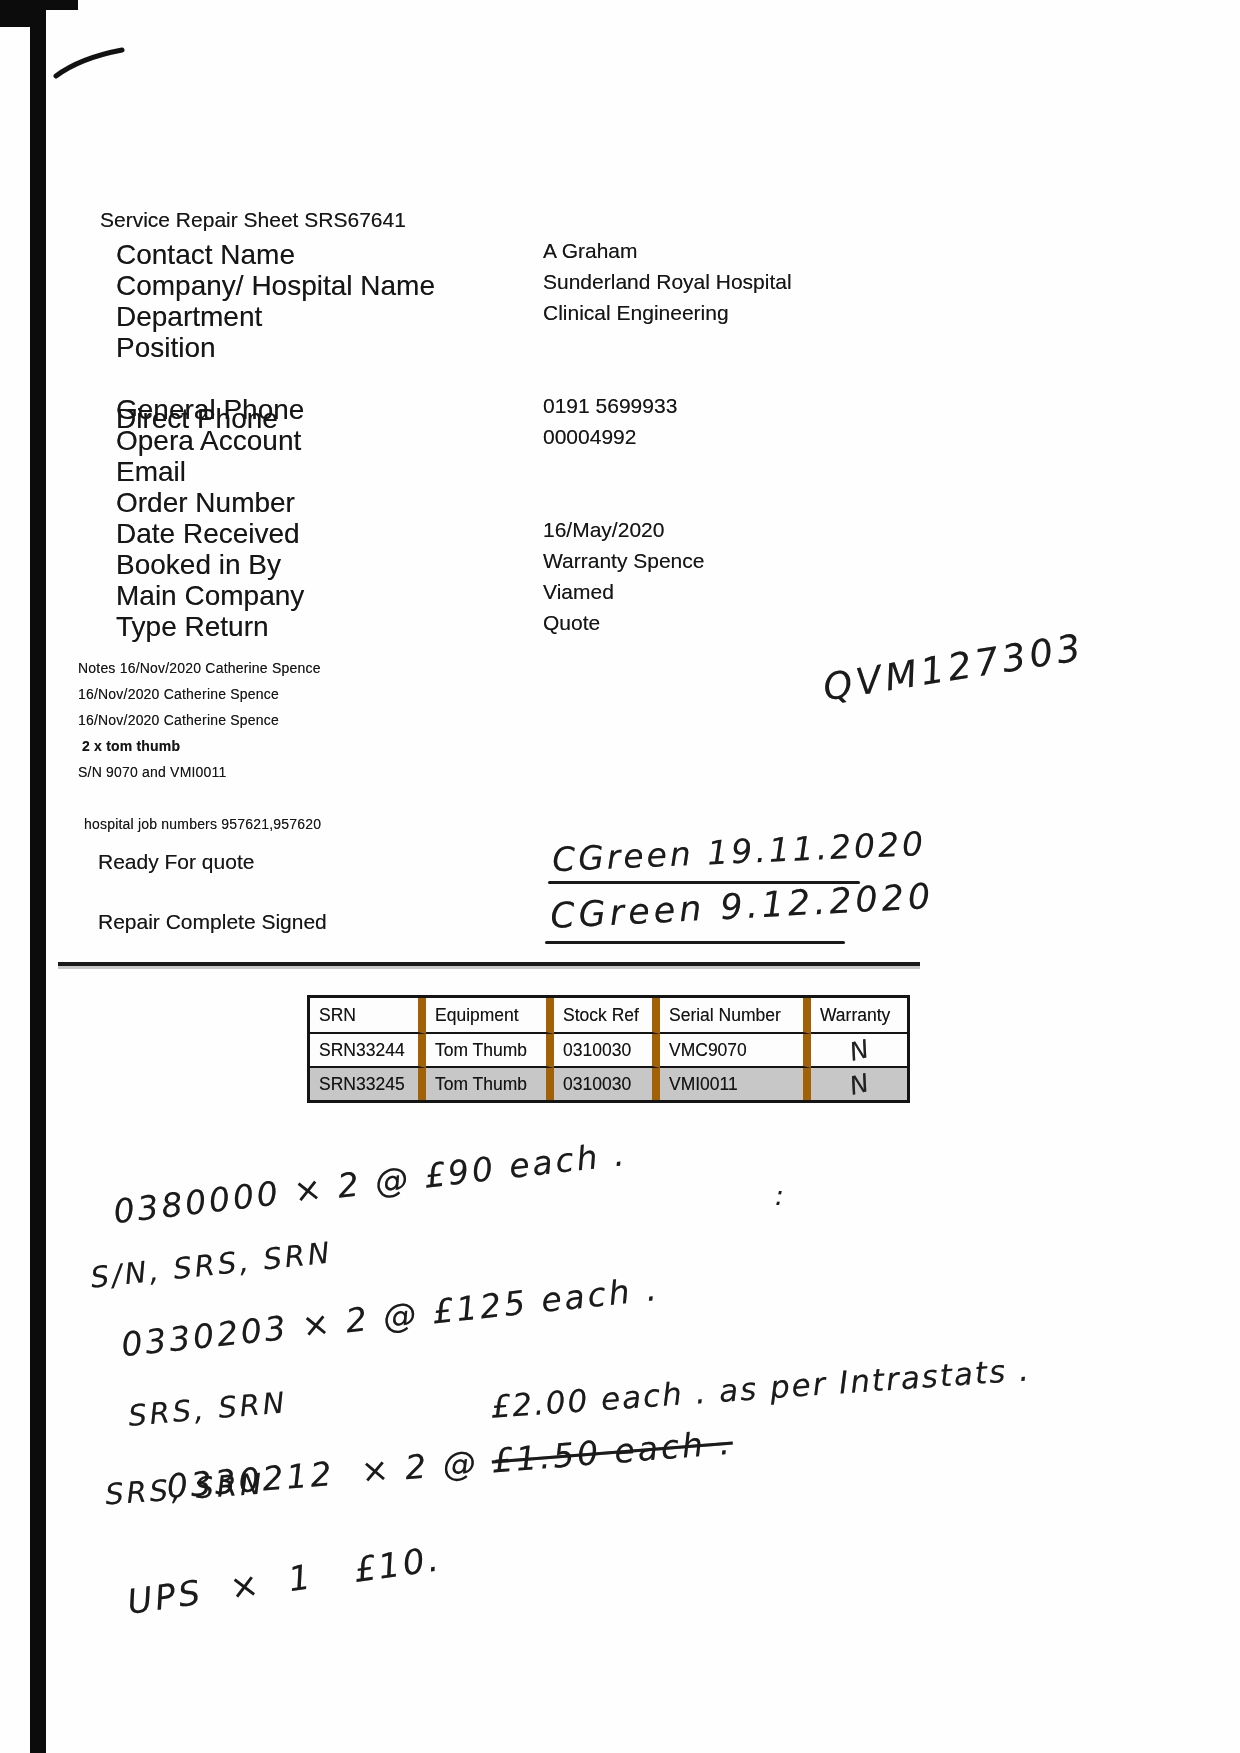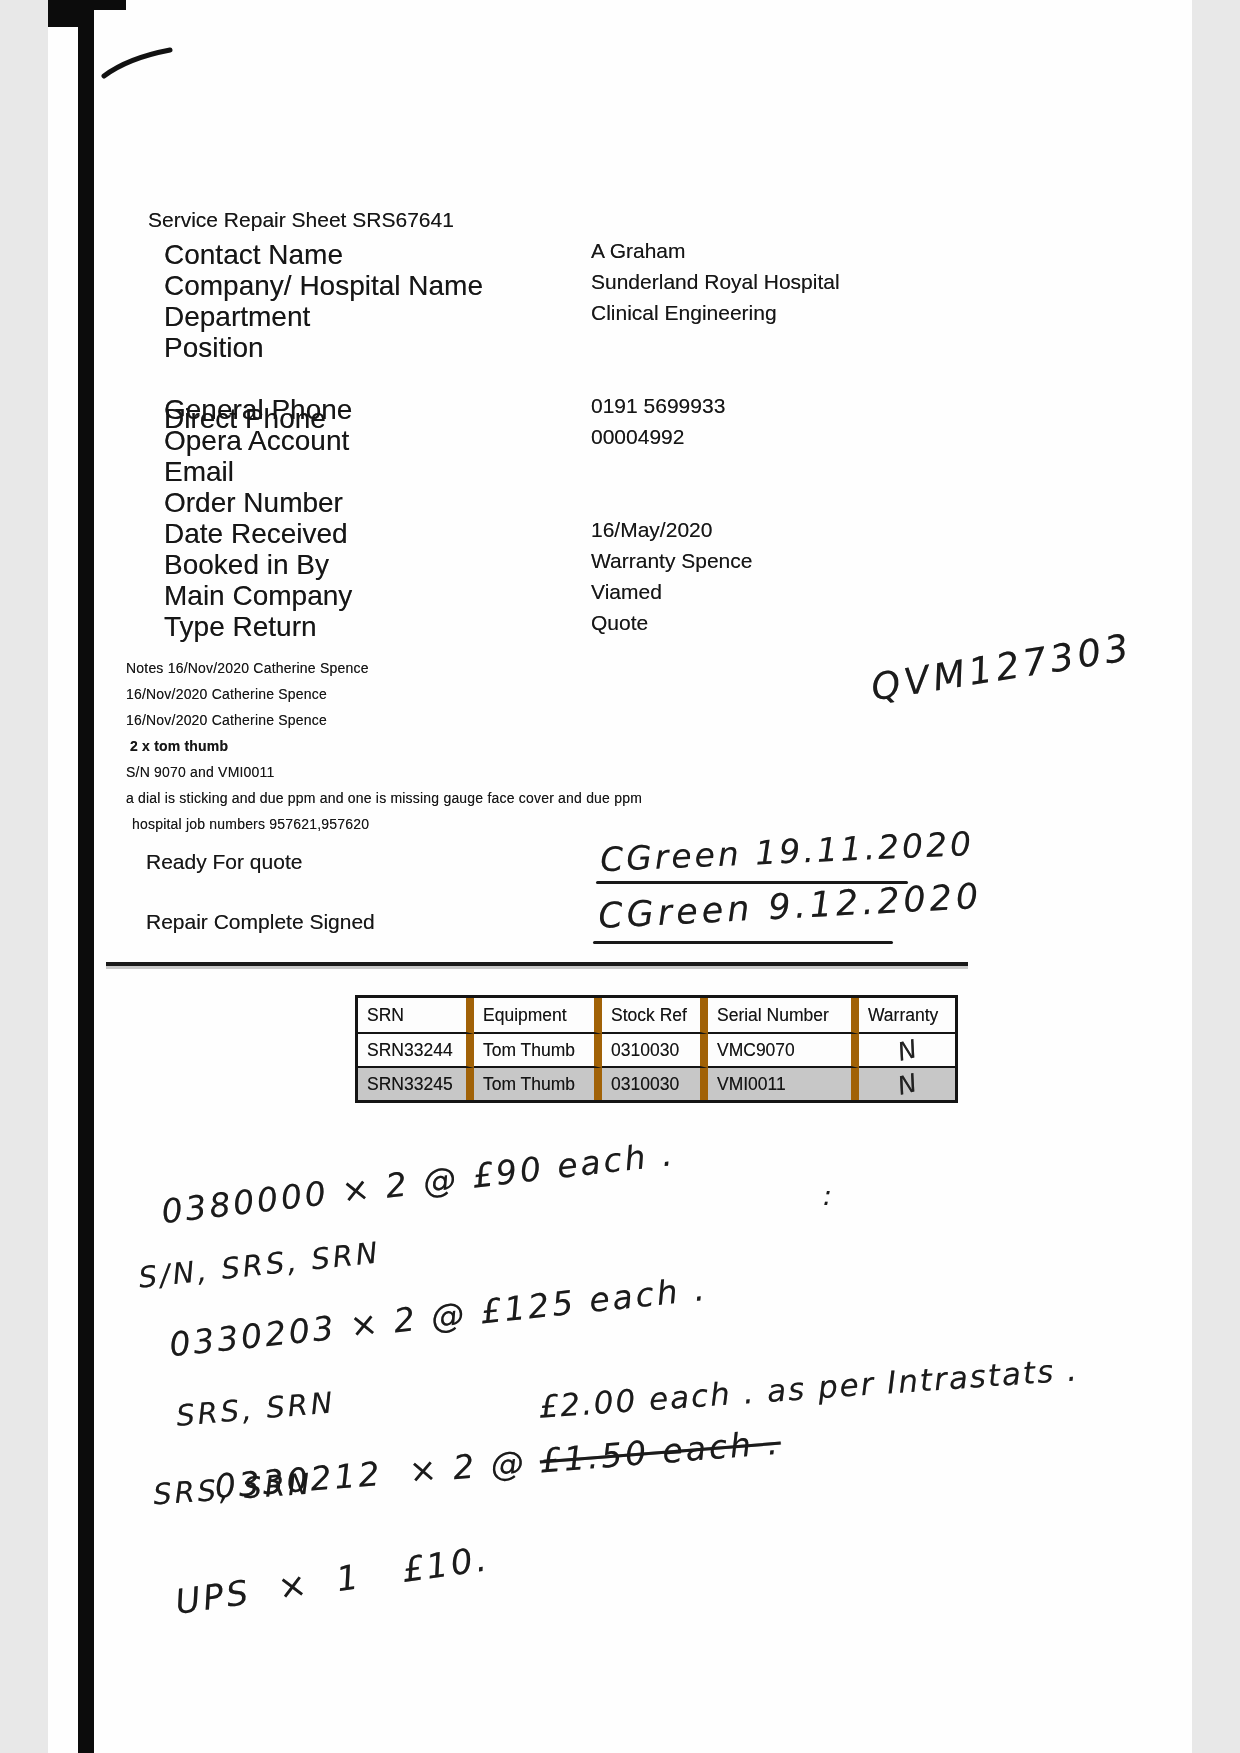--- a/index.html
+++ b/index.html
@@ -1,18 +1,18 @@
 <!DOCTYPE html>
 <html><head>
 <meta charset="utf-8">
 <style>
   html,body{margin:0;padding:0;background:#e8e8e8;}
   .page{
     position:relative;
-    width:1144px;height:1753px;
+    width:1240px;height:1753px;
     background:#fefefe;
     overflow:hidden;
     margin:0 auto;
   }
   .printed{
     font-family:"Liberation Sans",sans-serif;
     color:#161616;
     text-shadow:0 0 .5px rgba(20,20,20,.55);
     white-space:pre;
   }
@@ -100,21 +100,20 @@
   <div class="printed field-label" style="top:580px;">Main Company</div>
   <div class="printed field-value" style="top:580px;">Viamed</div>
   <div class="printed field-label" style="top:611px;">Type Return</div>
   <div class="printed field-value" style="top:611px;">Quote</div>
 
   <div class="printed note-line" style="top:660px;">Notes 16/Nov/2020 Catherine Spence</div>
   <div class="printed note-line" style="top:686px;">16/Nov/2020 Catherine Spence</div>
   <div class="printed note-line" style="top:712px;">16/Nov/2020 Catherine Spence</div>
   <div class="printed note-line" style="top:738px;left:82px;font-weight:bold;">2 x tom thumb</div>
   <div class="printed note-line" style="top:764px;">S/N 9070 and VMI0011</div>
-  <div class="printed note-line" style="top:790px;">a dial is sticking and due ppm and one is missing gauge face cover and due ppm</div>
   <div class="printed note-line" style="top:816px;left:84px;">hospital job numbers 957621,957620</div>
 
   <div class="hand abs" style="left:822px;top:646px;font-size:37px;letter-spacing:4px;transform:rotate(-9deg);">QVM127303</div>
 
   <div class="printed abs" style="left:98px;top:850px;font-size:21px;">Ready For quote</div>
   <div class="hand abs" style="left:552px;top:832px;font-size:33px;letter-spacing:3px;transform:rotate(-2.5deg);">CGreen 19.11.2020</div>
   <div class="sig-line" style="left:548px;top:881px;width:312px;"></div>
 
   <div class="printed abs" style="left:98px;top:910px;font-size:21px;">Repair Complete Signed</div>
   <div class="hand abs" style="left:550px;top:886px;font-size:35px;letter-spacing:4px;transform:rotate(-3deg);">CGreen 9.12.2020</div>

